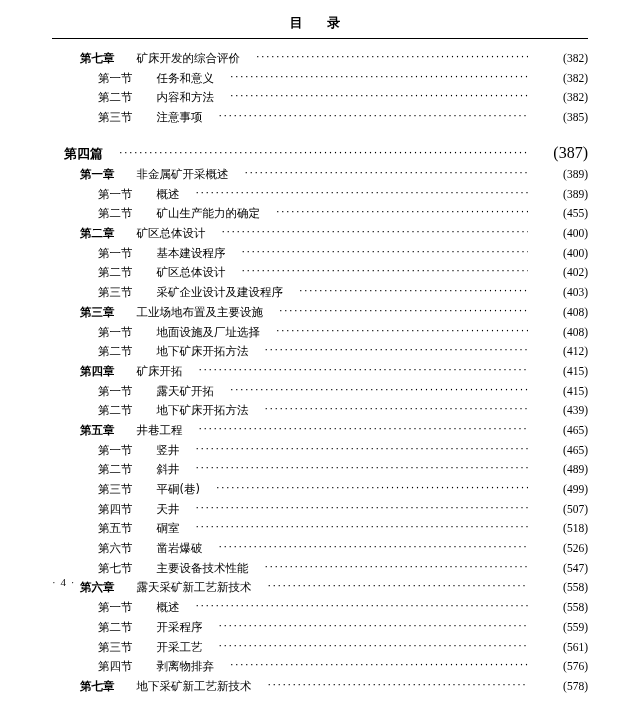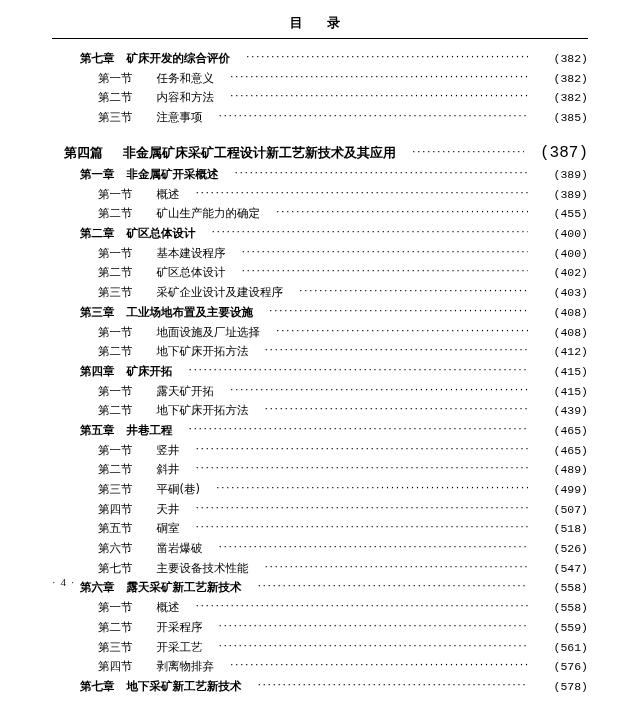--- a/index.html
+++ b/index.html
@@ -55,22 +55,23 @@
   .lvl-part .indent { width: 0px; }
   .lvl-chap .indent { width: 16px; }
   .lvl-sec  .indent { width: 34px; }
 
   .label {
     font-weight: bold;
     color: #000;
   }
   .lvl-sec .label { font-weight: normal; }
   .title {
-    font-weight: bold;
-    color: #000;
+    font-weight: normal;
+    color: #000;
+    margin-left: 10px;
   }
   .lvl-sec .title {
     font-weight: normal;
     margin-left: 12px;
   }
   .lvl-part .label, .lvl-part .title {
     font-size: 13px;
     font-weight: bold;
   }
   .lvl-part .title { margin-left: 8px; }
@@ -83,21 +84,21 @@
     color: #000;
     font-size: 11px;
     letter-spacing: 1.5px;
     white-space: nowrap;
   }
   .page-no {
     font-size: 11.5px;
     color: #000;
     min-width: 44px;
     text-align: right;
-    font-family: Liberation Mono, monospace;
+    font-family: Liberation Serif, serif;
   }
   .lvl-part .page-no { font-size: 16px; font-weight: normal; }
   .spacer-part { height: 13px; }
   .footer {
     position: absolute;
     left: 52px;
     bottom: 18px;
     font-size: 11px;
     font-family: "Liberation Serif", serif;
     letter-spacing: 1px;
@@ -137,21 +138,20 @@
         <span class="indent"></span>
         <span class="label">第三节</span>
         <span class="title">注意事项</span>
         <span class="dots">·························································································</span>
         <span class="page-no">(385)</span>
       </div>
       <div class="spacer-part"></div>
       <div class="entry lvl-part">
         <span class="indent"></span>
         <span class="label">第四篇</span>
-        <span class="title">非金属矿床采矿工程设计新工艺新技术及其应用</span>
         <span class="dots">·························································································</span>
         <span class="page-no">(387)</span>
       </div>
       <div class="entry lvl-chap">
         <span class="indent"></span>
         <span class="label">第一章</span>
         <span class="title">非金属矿开采概述</span>
         <span class="dots">·························································································</span>
         <span class="page-no">(389)</span>
       </div>

